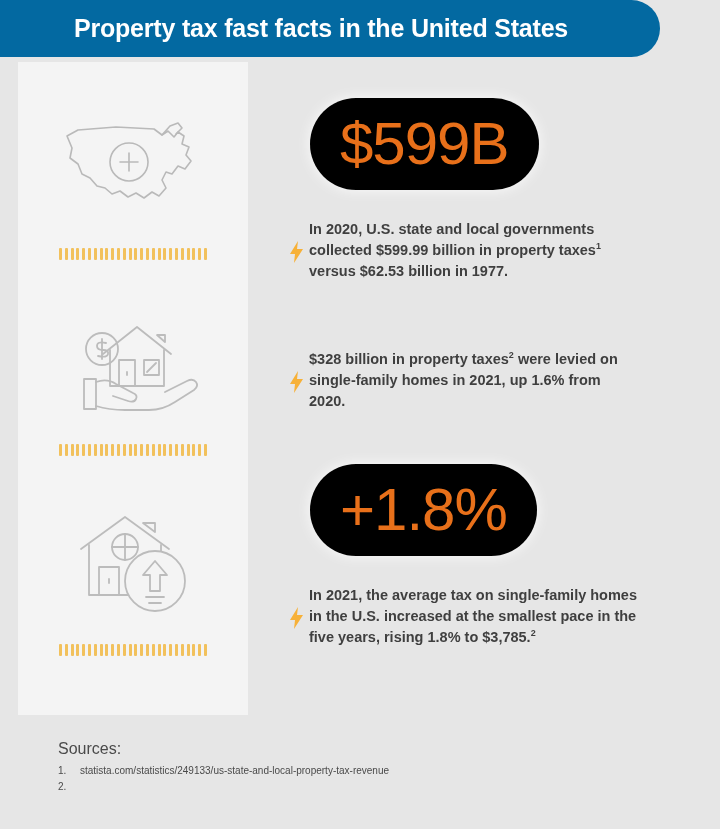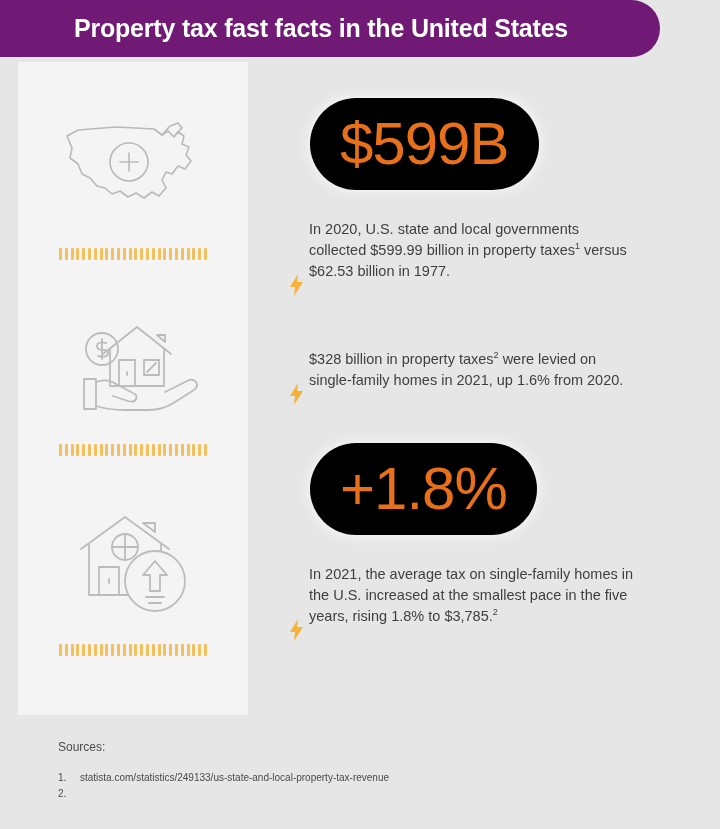--- a/index.html
+++ b/index.html
@@ -16,21 +16,21 @@
     position: relative;
   }
 
   
   .header-banner {
     position: absolute;
     left: 0;
     top: 0;
     width: 660px;
     height: 57px;
-    background: #701a75;
+    background: #0369a1;
     border-top-right-radius: 30px;
     border-bottom-right-radius: 30px;
     display: flex;
     align-items: center;
     justify-content: center;
     box-sizing: border-box;
     padding-right: 18px;
   }
   .header-title {
     color: #ffffff;
@@ -112,22 +112,23 @@
     color: #e8701a;
     font-size: 60px;
     font-weight: 400;
     line-height: 1;
     letter-spacing: -1px;
     white-space: nowrap;
   }
 
   .fact-row {
     display: flex;
-    align-items: flex-end;
+    align-items: center;
     margin-top: 14px;
+    font-weight: bold;
   }
   .bolt-icon {
     flex: 0 0 auto;
     width: 26px;
     padding-top: 4px;
     display: flex;
     justify-content: center;
   }
   .fact-text {
     color: #3f3f3f;
@@ -142,22 +143,22 @@
 
   
   .sources {
     position: absolute;
     left: 58px;
     top: 740px;
     width: 620px;
     color: #4a4a4a;
   }
   .sources-heading {
-    font-size: 12px;
-    margin-bottom: 16px;
+    font-size: 16px;
+    margin-bottom: 5px;
   }
   .source-item {
     display: flex;
     font-size: 10px;
     line-height: 1.6;
   }
   .source-num { width: 22px; flex: 0 0 auto; }
   .source-url { word-break: break-all; }
 </style>
 </head>

